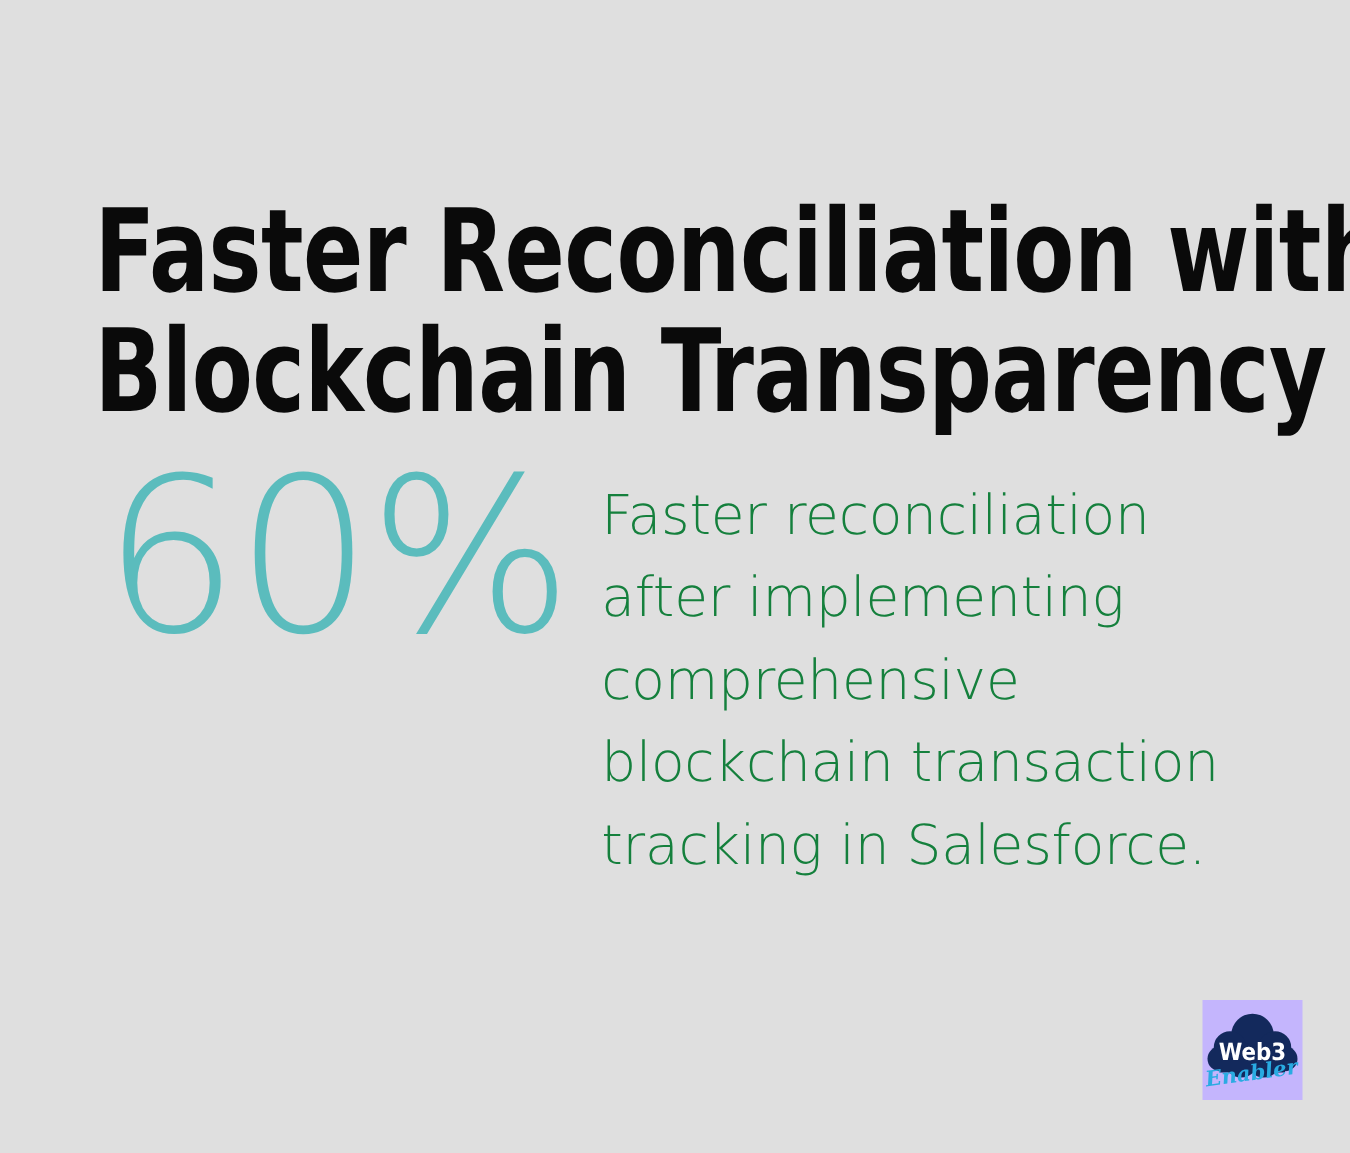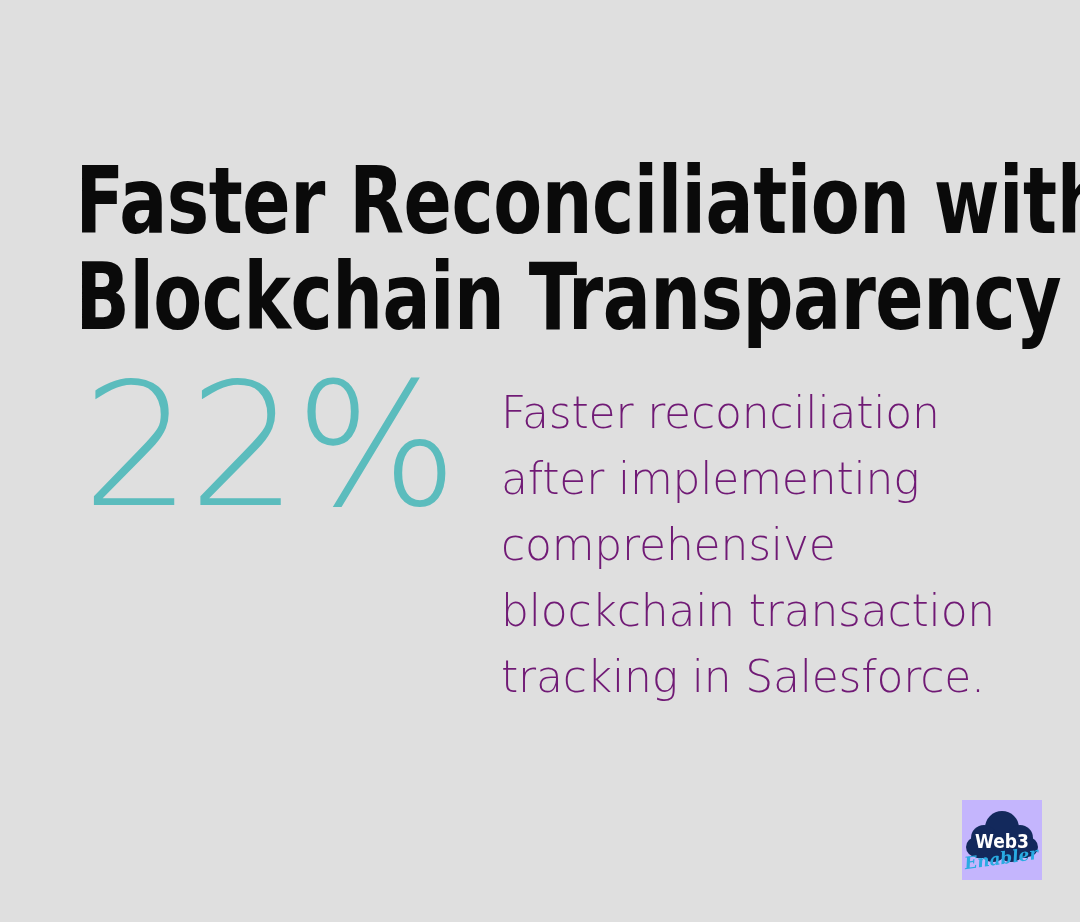--- a/index.html
+++ b/index.html
@@ -64,27 +64,26 @@
     line-height: 172px;
     letter-spacing: -3px;
     white-space: nowrap;
   }
 
   .stat-description {
     position: absolute;
     left: 481px;
     top: 20px;
     width: 520px;
-    color: #701a75;
+    color: #15803d;
     font-family: "DejaVu Sans", sans-serif;
     font-weight: 300;
     font-size: 44px;
     line-height: 66px;
     letter-spacing: -0.2px;
-    margin-left: 20px;
   }
 
   
   .logo-badge {
     position: absolute;
     left: 962px;
     top: 800px;
     width: 80px;
     height: 80px;
     background: #c4b5fd;
@@ -113,21 +112,21 @@
 <body>
 
 <div id="infographic">
 
   <h1 class="headline">
     <span class="hl-line">Faster Reconciliation with</span>
     <span class="hl-line">Blockchain Transparency</span>
   </h1>
 
   <div class="stat-row">
-    <div class="stat-figure">22%</div>
+    <div class="stat-figure">60%</div>
     <div class="stat-description">Faster reconciliation after implementing comprehensive blockchain transaction tracking in Salesforce.</div>
   </div>
 
   <div class="logo-badge">
     <svg viewBox="0 0 80 80" xmlns="http://www.w3.org/2000/svg" aria-hidden="true">
       <g>
         <circle cx="40" cy="28" r="17" fill="#13295c"></circle>
         <circle cx="22" cy="38" r="13" fill="#13295c"></circle>
         <circle cx="58" cy="38" r="13" fill="#13295c"></circle>
         <circle cx="14" cy="47" r="10" fill="#13295c"></circle>

